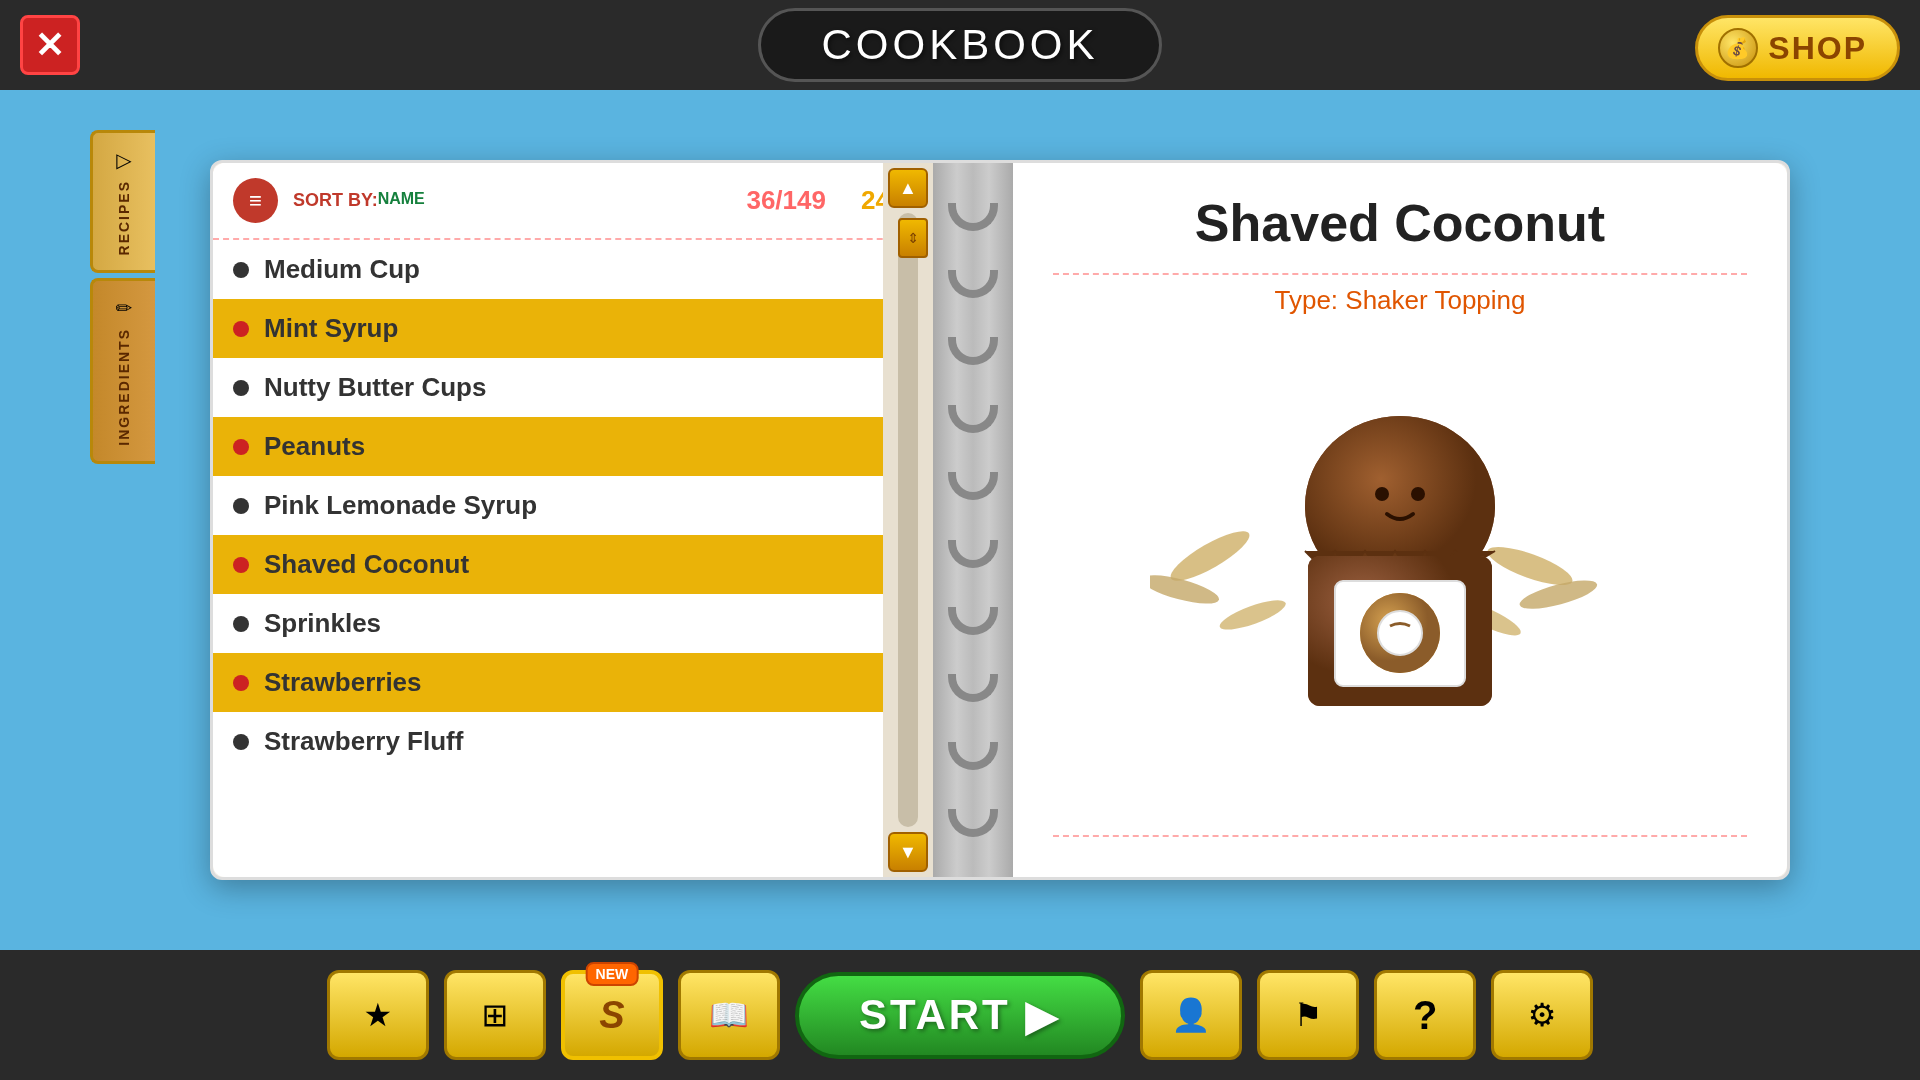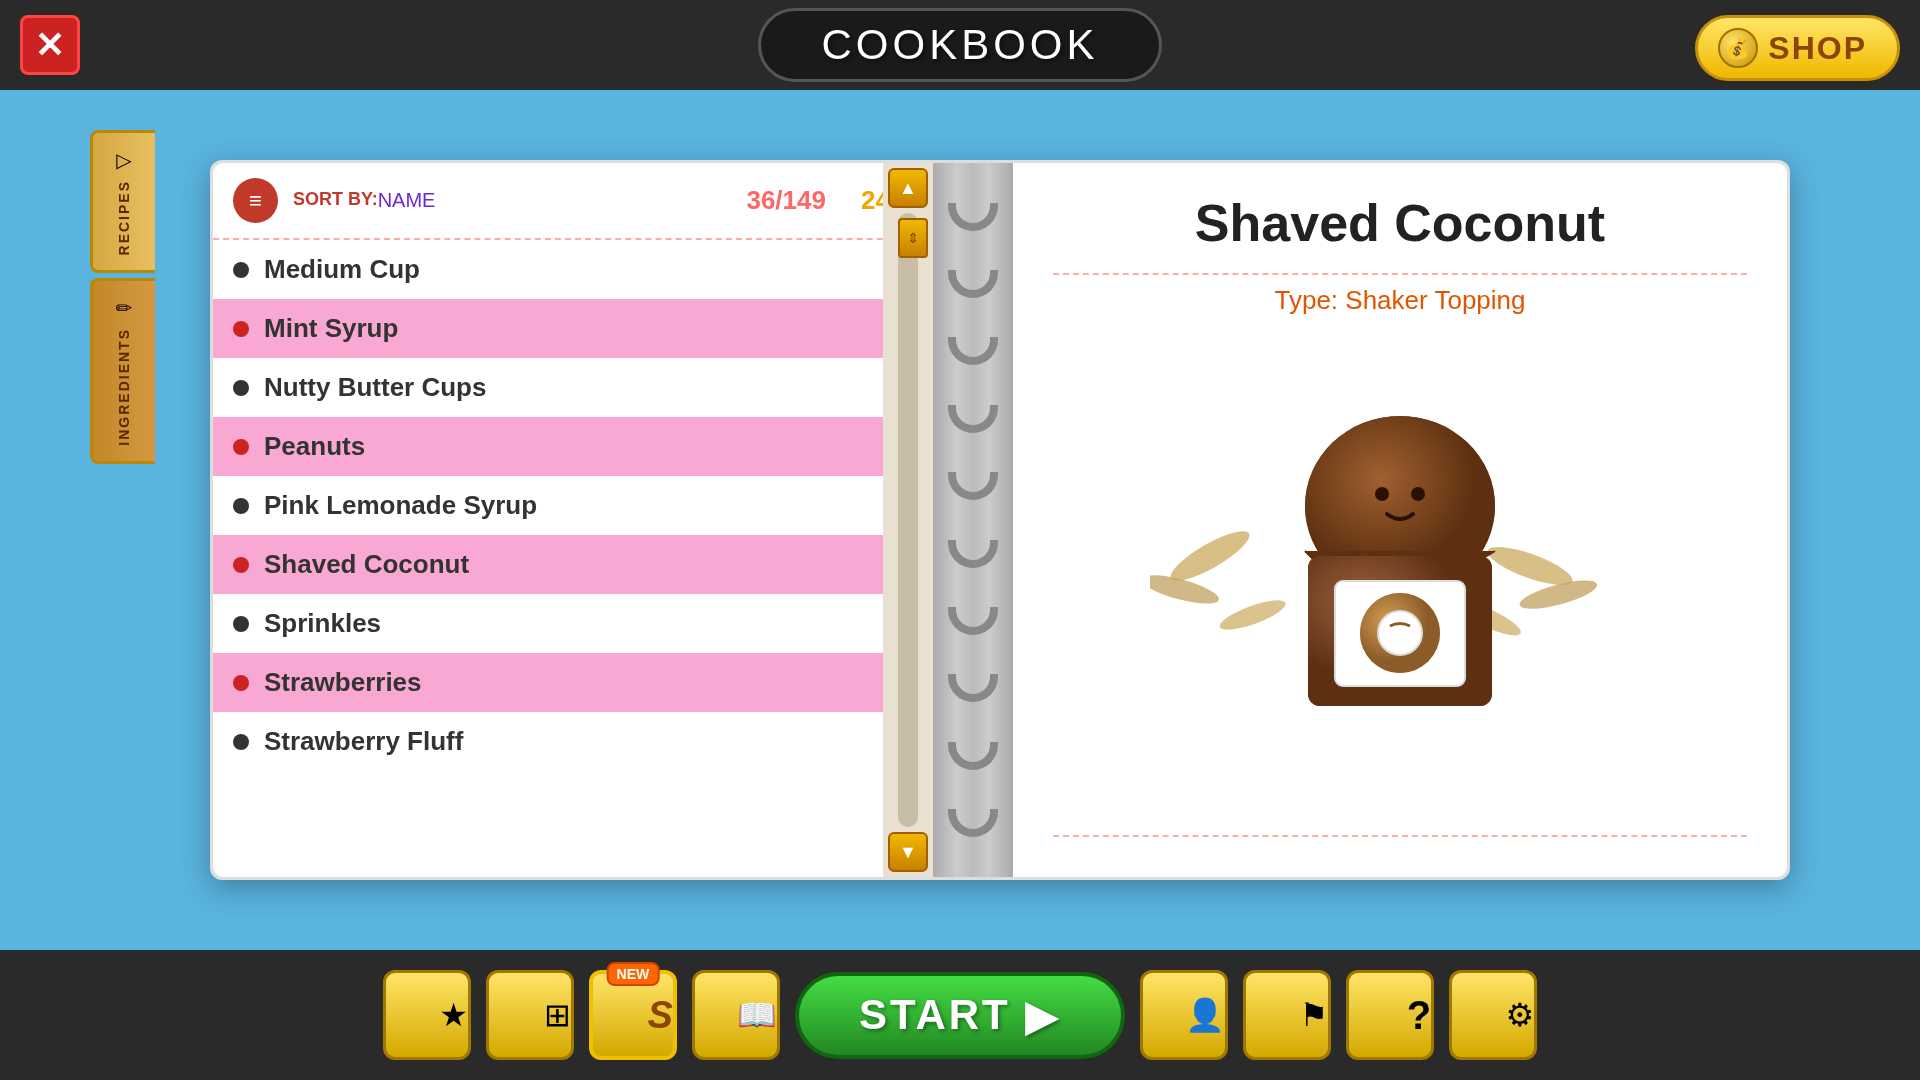--- a/index.html
+++ b/index.html
@@ -196,23 +196,23 @@
       display: flex;
     }
 
     .sort-label .sort-by {
       color: #c0392b;
       font-size: 18px;
       font-weight: 900;
     }
 
     .sort-label .sort-name {
-      color: #6d28d9;
-      font-size: 20px;
-      font-weight: 400;
+      color: #15803d;
+      font-size: 16px;
+      font-weight: 700;
     }
 
     .sort-count {
       color: #ff6666;
       font-size: 26px;
       font-weight: 900;
       margin-left: auto;
     }
 
     .sort-pct {
@@ -232,21 +232,21 @@
       display: flex;
       align-items: center;
       padding: 14px 20px;
       font-size: 26px;
       font-weight: 700;
       color: #333;
       gap: 15px;
     }
 
     .ingredient-item.highlighted {
-      background: #f9a8d4;
+      background: #eab308;
     }
 
     .ingredient-bullet {
       width: 16px;
       height: 16px;
       background: #333;
       border-radius: 50%;
       flex-shrink: 0;
     }
 
@@ -381,28 +381,28 @@
       height: 130px;
       background: #2a2a2a;
       display: flex;
       align-items: center;
       justify-content: center;
       gap: 15px;
       padding: 0 20px;
     }
 
     .toolbar-btn {
-      width: 88px;
+      width: 102px;
       height: 90px;
       background: linear-gradient(180deg, #ffe566 0%, #d4a800 100%);
       border: 3px solid #a07800;
       border-radius: 12px;
       display: flex;
       flex-direction: column;
-      align-items: flex-end;
+      align-items: center;
       justify-content: center;
       cursor: pointer;
       font-size: 32px;
       position: relative;
     }
 
     .toolbar-btn.active-tab {
       background: linear-gradient(180deg, #ffe566 0%, #d4a800 100%);
       border: 4px solid #f0c000;
     }

